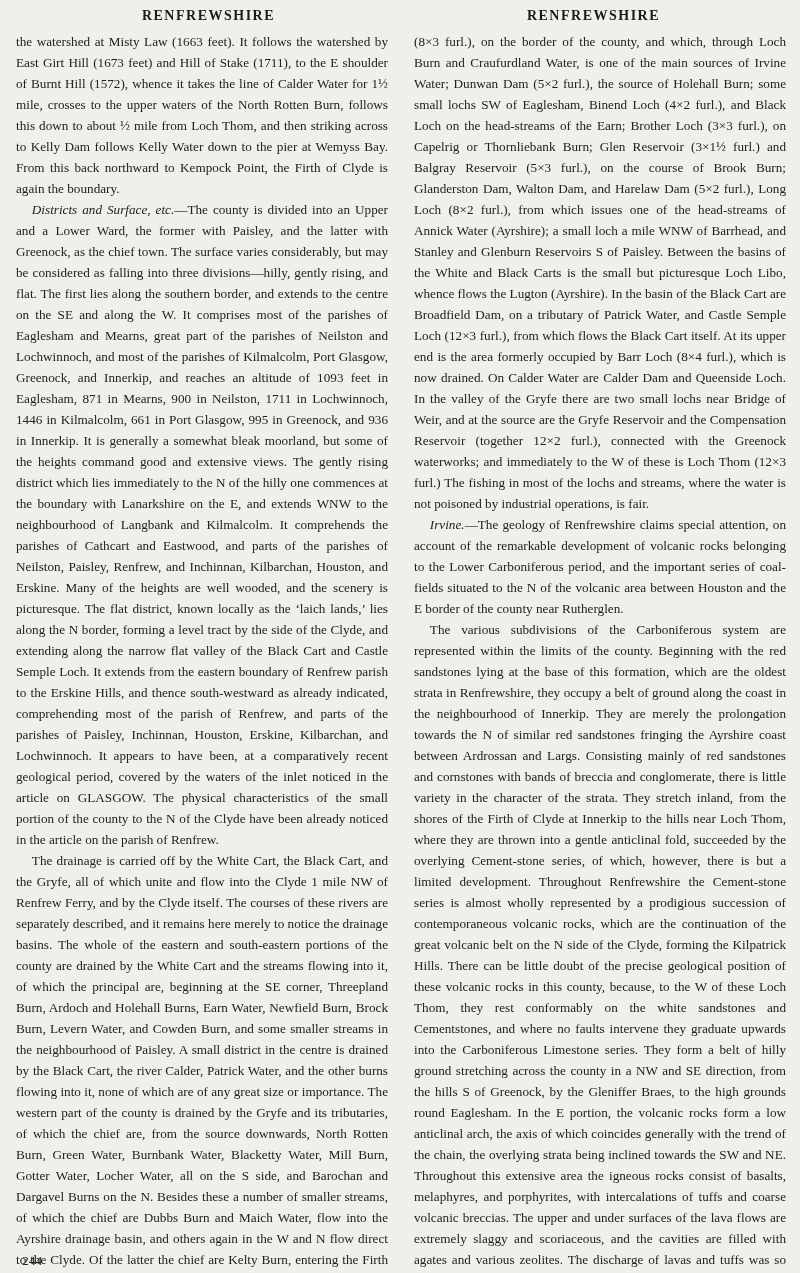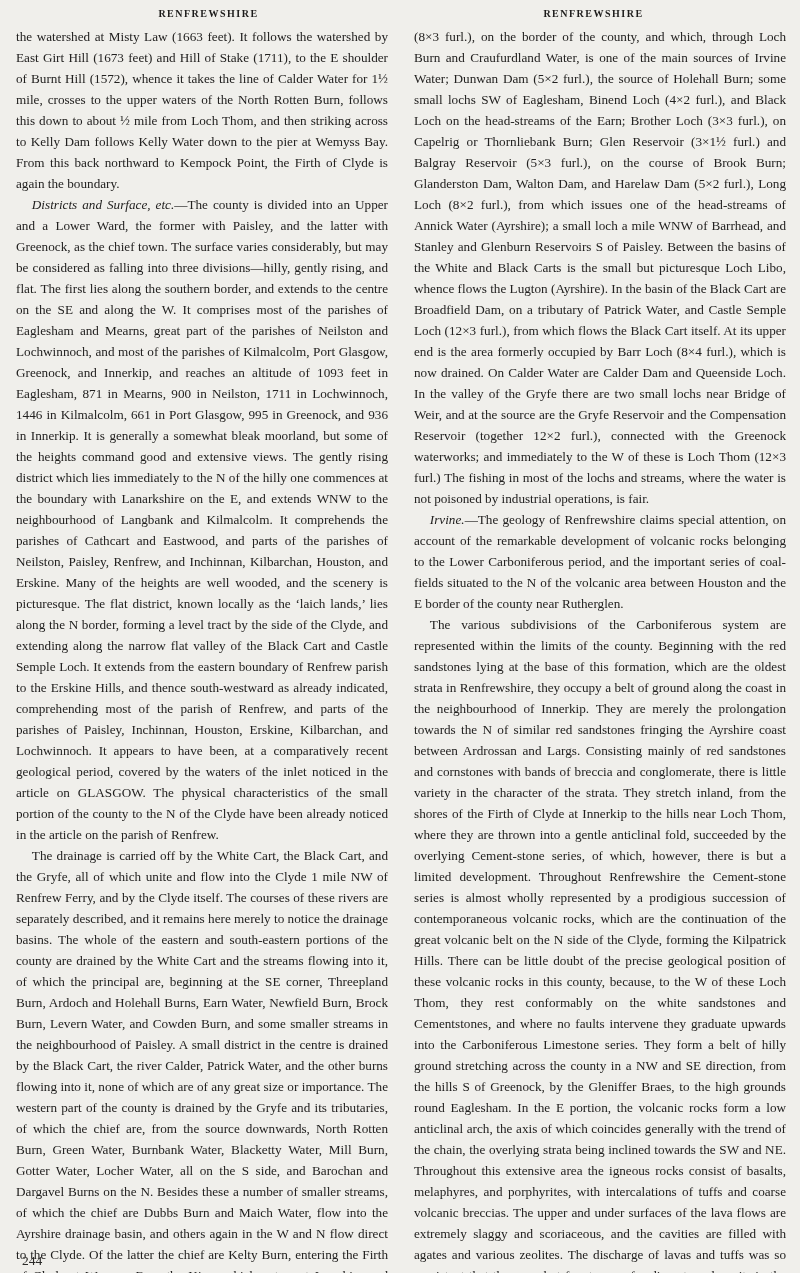--- a/index.html
+++ b/index.html
@@ -19,21 +19,21 @@
     padding: 8px 14px 0 16px;
   }
   .running-heads {
     display: flex;
     margin-bottom: 7px;
   }
   .running-head {
     flex: 1;
     text-align: center;
     font-weight: bold;
-    font-size: 10px;
+    font-size: 14px;
     letter-spacing: 1.5px;
     color: #1c1b1a;
   }
   .columns {
     display: flex;
     gap: 26px;
   }
   .column {
     flex: 1;
     min-width: 0;

